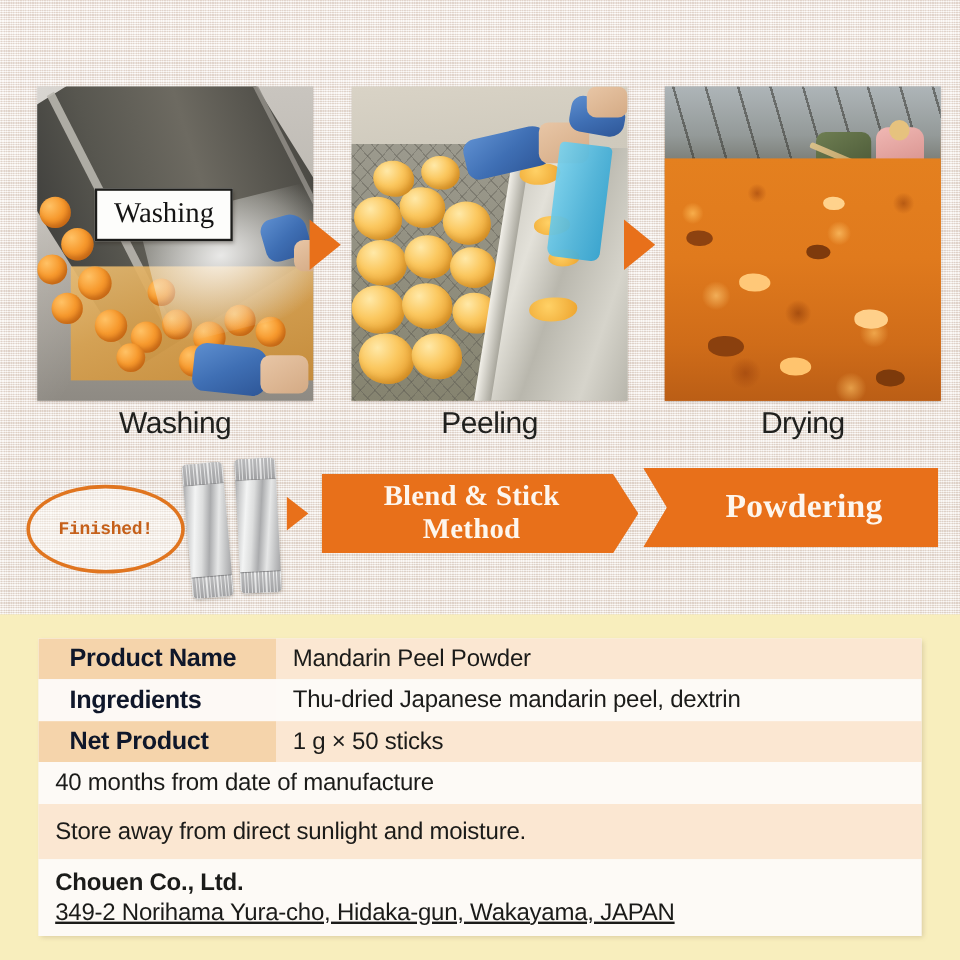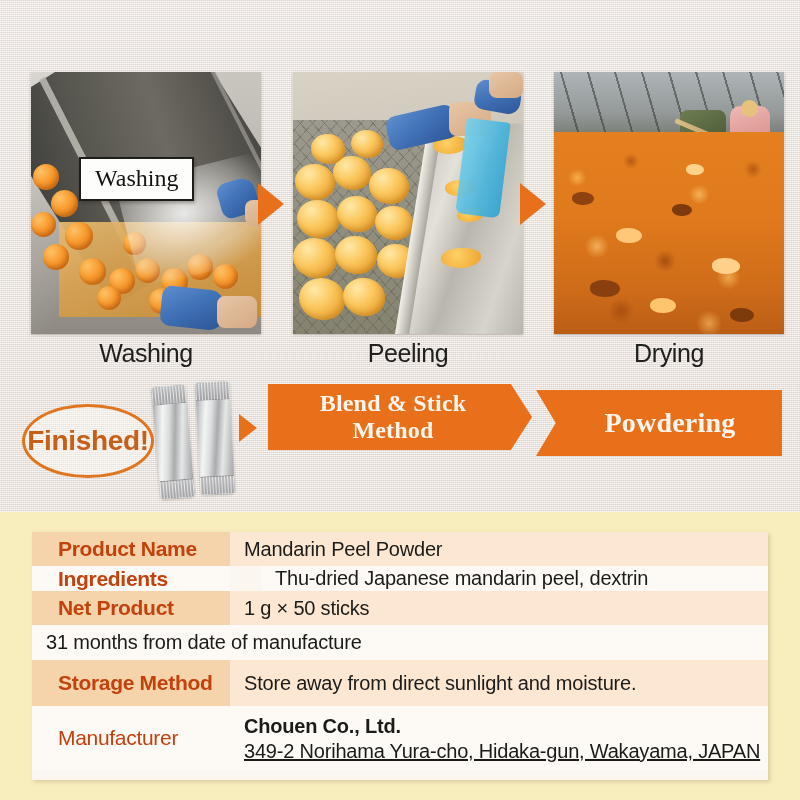--- a/index.html
+++ b/index.html
@@ -291,22 +291,22 @@
     left: 22px; top: 404px;
     width: 126px; height: 68px;
     border: 3px solid #e0751f;
     border-radius: 50%;
     background: rgba(255,252,248,0.42);
     display: flex;
     align-items: center;
     justify-content: center;
   }
   #finished-text {
-    font-family: Liberation Sans, sans-serif;
-    font-size: 28px;
+    font-family: Liberation Mono, monospace;
+    font-size: 15px;
     font-weight: bold;
     color: #c5601a;
     letter-spacing: -0.3px;
   }
 
   .stick {
     position: absolute;
     width: 34px; height: 112px;
     border-radius: 4px;
     background: linear-gradient(96deg,
@@ -337,21 +337,21 @@
     position: absolute;
     left: 239px; top: 414px;
     width: 0; height: 0;
     border-top: 14px solid transparent;
     border-bottom: 14px solid transparent;
     border-left: 18px solid #e8701a;
   }
 
   #banner-blend {
     position: absolute;
-    left: 268px; top: 384px;
+    left: 268px; top: 395px;
     width: 264px; height: 66px;
     background: #e8701a;
     display: flex;
     align-items: center;
     justify-content: center;
     clip-path: polygon(0 0, 92% 0, 100% 50%, 92% 100%, 0 100%);
   }
   #banner-powder {
     position: absolute;
     left: 536px; top: 390px;
@@ -392,21 +392,21 @@
   }
   .trow {
     display: flex;
     align-items: stretch;
   }
   .tlabel {
     width: 198px;
     flex: 0 0 198px;
     font-family: "Liberation Sans", sans-serif;
     font-size: 21px;
-    color: #c2410c;
+    color: #0f172a;
     display: flex;
     align-items: center;
     padding-left: 26px;
     box-sizing: border-box;
     letter-spacing: -0.3px;
   }
   .tvalue {
     flex: 1 1 auto;
     font-family: "Liberation Sans", sans-serif;
     font-size: 20px;
@@ -419,21 +419,21 @@
     letter-spacing: -0.2px;
   }
   .trow.tint   .tlabel { background: #f5d4ab; }
   .trow.tint   .tvalue { background: #fbe7d2; }
   .trow.plain  .tlabel { background: #fdf9f5; }
   .trow.plain  .tvalue { background: #fdfaf6; }
   .tlabel.bold { font-weight: bold; }
   .val-strong  { font-weight: bold; }
 
   #row-name    { height: 34px; }
-  #row-ingr    { height: 25px; gap: 31px; }
+  #row-ingr    { height: 35px; }
   #row-weight  { height: 34px; }
   #row-best    { height: 35px; }
   #row-storage { height: 46px; }
   #row-maker   { height: 64px; }
   #row-maker .tvalue { padding-top: 2px; }
   .maker-line2 { margin-top: 2px; text-decoration: underline; }
 </style>
 </head>
 <body>
 
@@ -572,33 +572,31 @@
 
       <div class="trow tint" id="row-weight">
         <div class="tlabel bold">Net Product</div>
         <div class="tvalue">
           <span>1 g × 50 sticks</span>
         </div>
       </div>
 
       <div class="trow plain" id="row-best">
         <div class="tvalue">
-          <span>31 months from date of manufacture</span>
+          <span>40 months from date of manufacture</span>
         </div>
       </div>
 
       <div class="trow tint" id="row-storage">
-        <div class="tlabel bold">Storage Method</div>
         <div class="tvalue">
           <span>Store away from direct sunlight and moisture.</span>
         </div>
       </div>
 
       <div class="trow plain" id="row-maker">
-        <div class="tlabel">Manufacturer</div>
         <div class="tvalue">
           <span class="val-strong">Chouen Co., Ltd.</span>
           <span class="maker-line2">349-2 Norihama Yura-cho, Hidaka-gun, Wakayama, JAPAN</span>
         </div>
       </div>
 
     </div>
   </div>
 
 </div>

